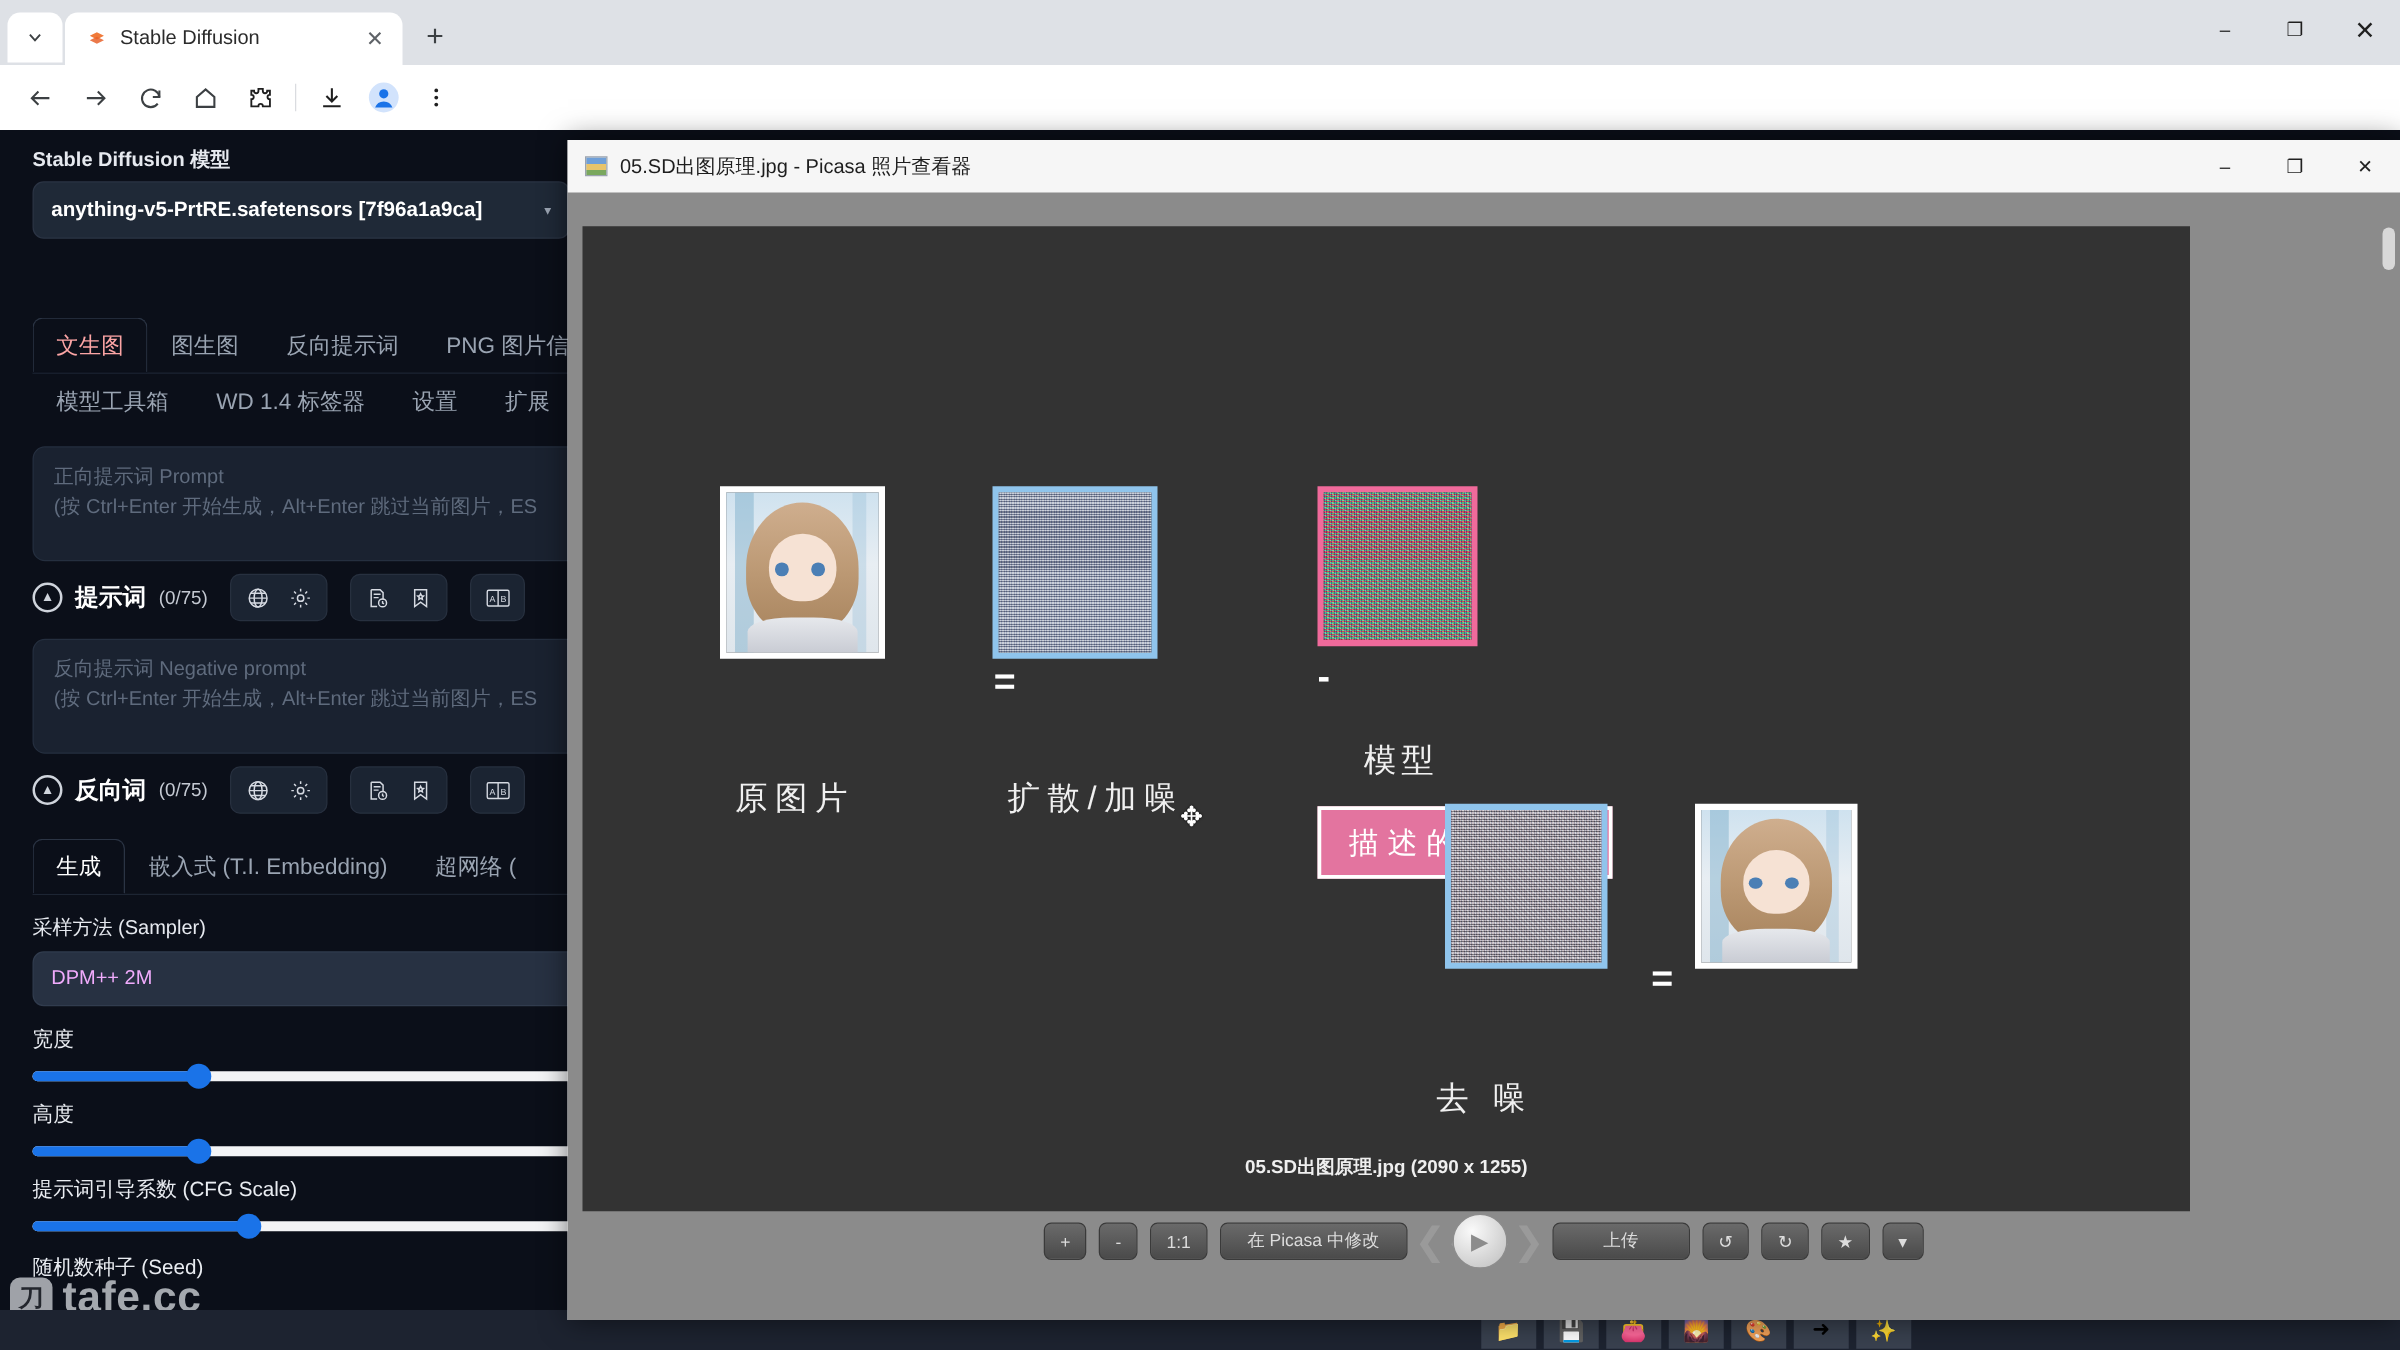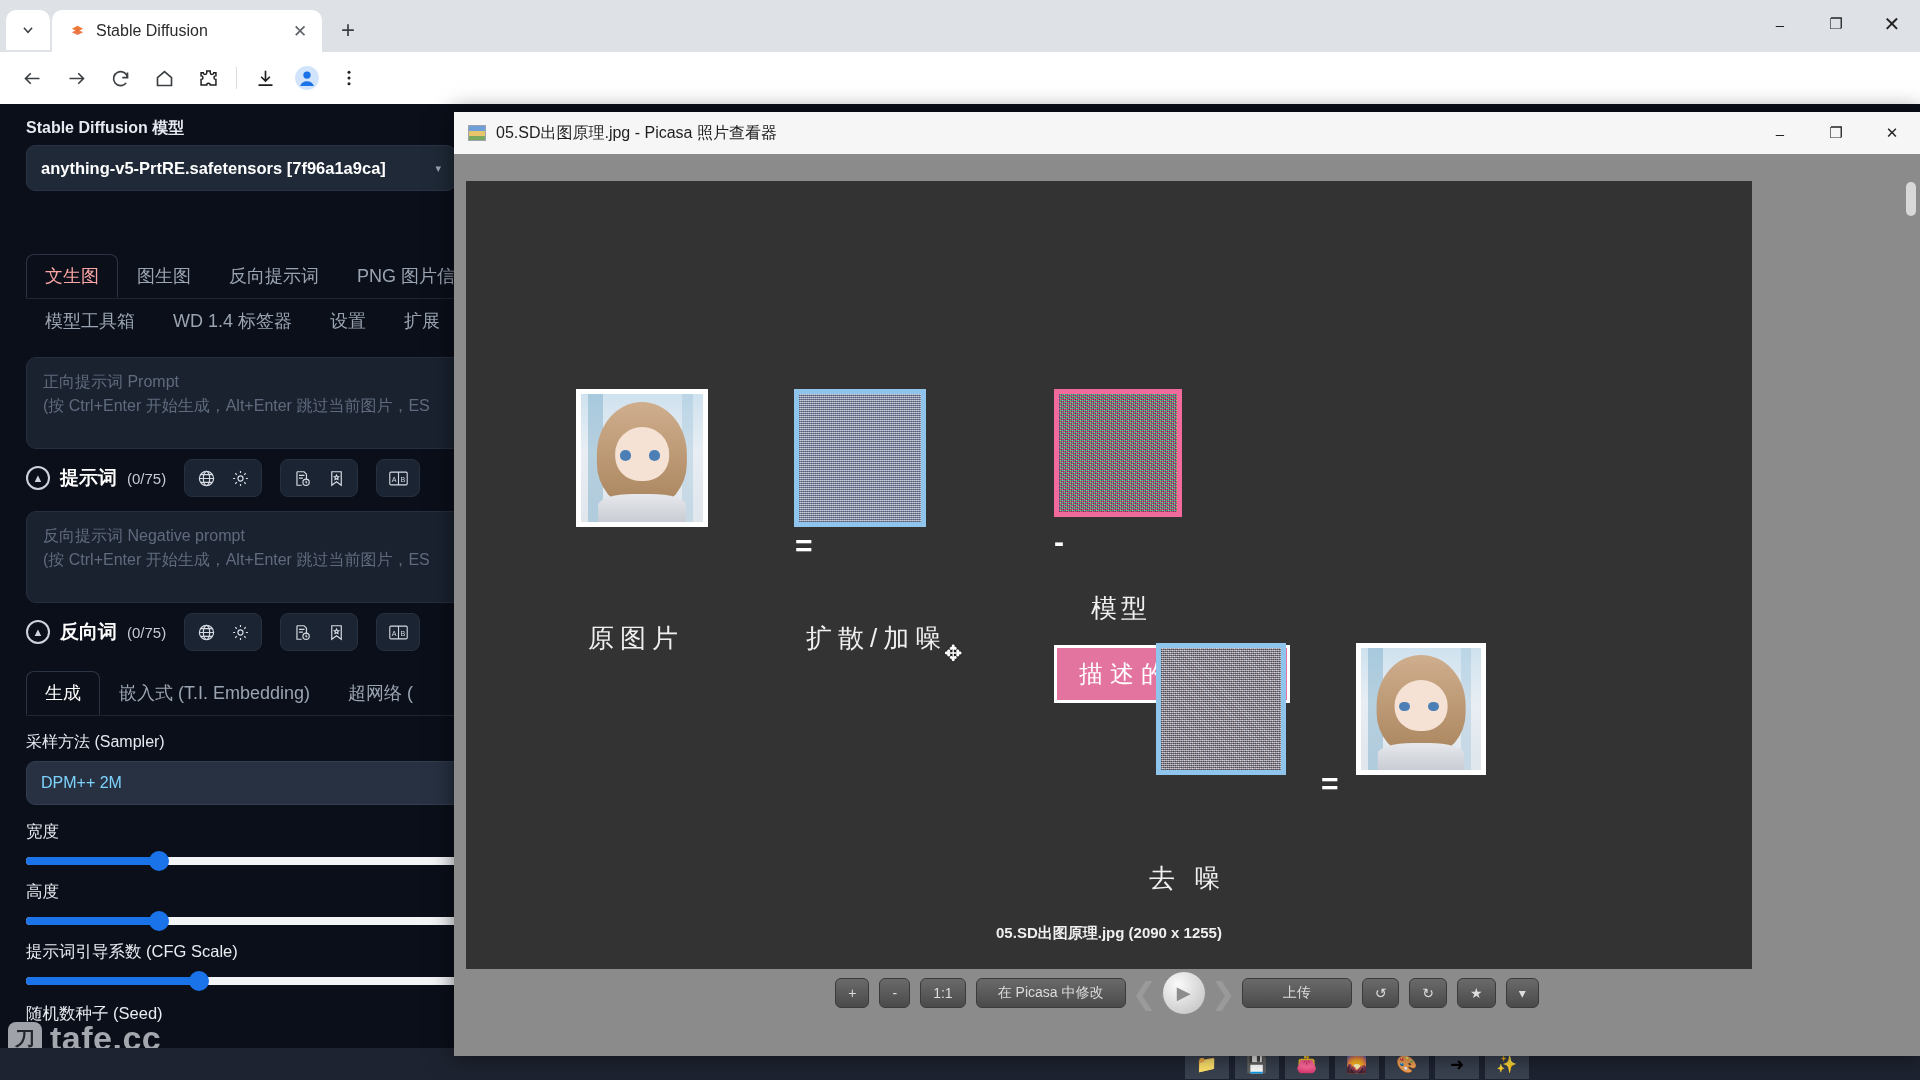--- a/index.html
+++ b/index.html
@@ -134,21 +134,21 @@
   .sub-tab { font-size: 18px; color: #9aa4b2; padding: 9px 18px; border: 1px solid transparent; border-radius: 8px 8px 0 0; white-space: nowrap; }
   .sub-tab.active { color: #fff; background: #0b0f19; border-color: #2b3444; border-bottom-color: #0b0f19; }
 
   .field-row { display: flex; gap: 24px; margin-top: 16px; }
   .field { flex: 1; min-width: 0; }
   .field .flabel { font-size: 16px; color: #e6e9ef; margin-bottom: 8px; }
   .sel {
     height: 44px; background: #273142; border: 1px solid #313c4e; border-radius: 9px;
     display: flex; align-items: center; padding: 0 14px; position: relative;
   }
-  .sel .val { font-size: 16px; color: #7dd3fc; }
+  .sel .val { font-size: 16px; color: #f0abfc; }
 
   .check-row {
     margin-top: 12px; height: 46px; border: 1px solid #1d2533; border-radius: 9px;
     display: flex; align-items: center; padding: 0 18px; gap: 14px; max-width: 700px;
   }
   .cbox { width: 19px; height: 19px; background: #242d3c; border: 1px solid #39435a; border-radius: 4px; }
   .check-lbl { font-size: 18px; color: #ffffff; }
 
   .slider-block { margin-top: 16px; }
   .slider-lbl { font-size: 16.5px; color: #e9ecf1; margin-bottom: 14px; }

